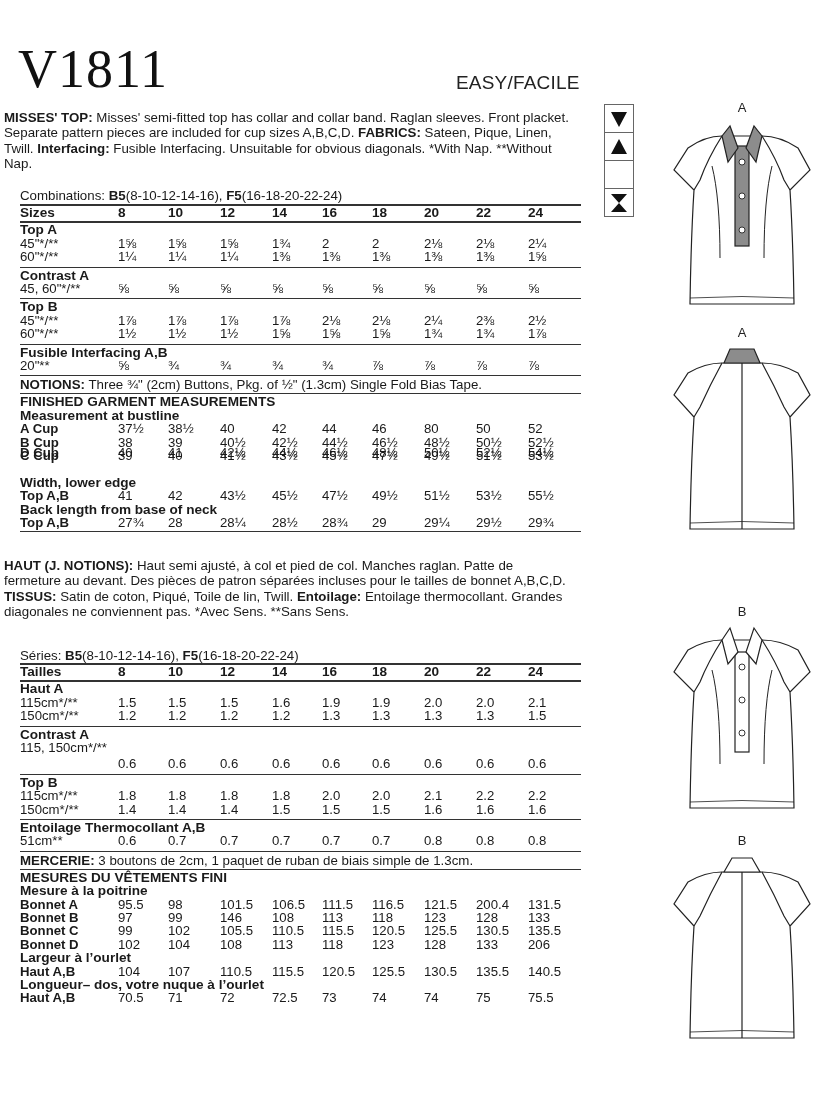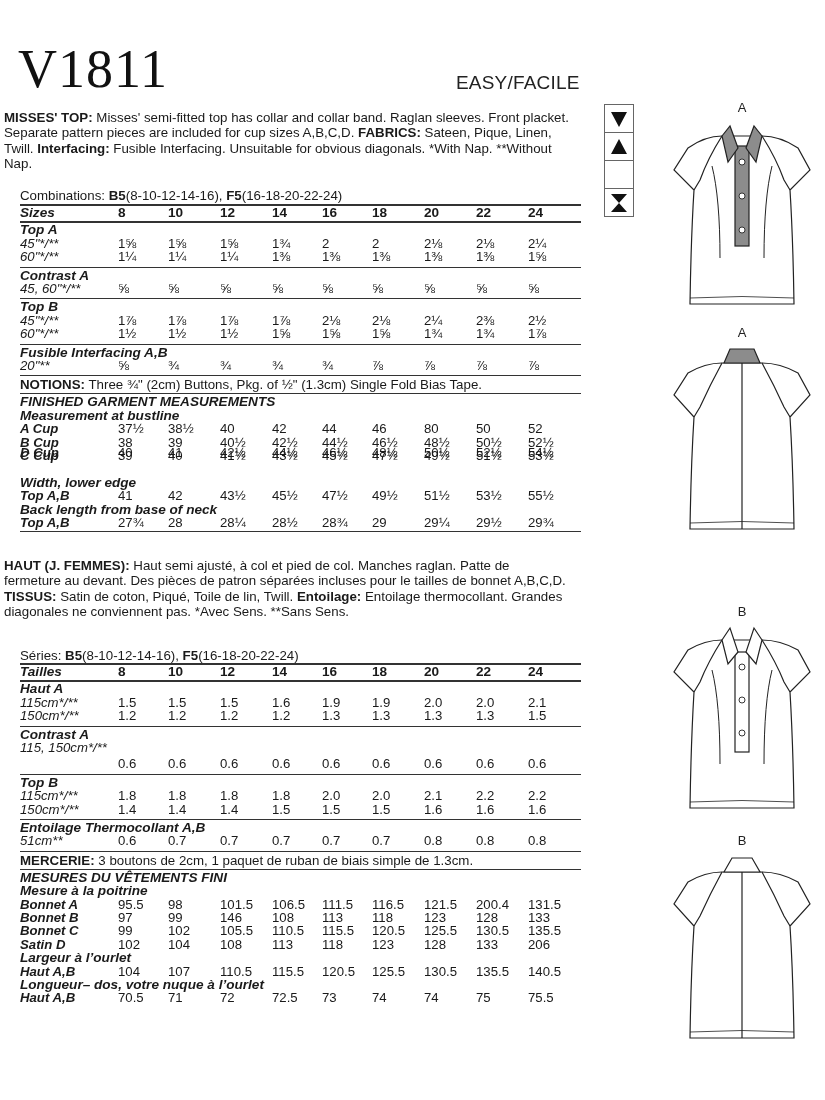--- a/index.html
+++ b/index.html
@@ -6,21 +6,21 @@
   body { width:825px; height:1100px; position:relative; overflow:hidden; color:#1a1a1a;
          font-family:"Liberation Sans", sans-serif; }
   .title { position:absolute; left:18px; top:42px; font-family:"Liberation Serif", serif;
            font-size:54px; line-height:54px; letter-spacing:1px; color:#111; }
   .difficulty { position:absolute; left:456px; top:72px; font-size:19px; color:#222; letter-spacing:0.2px; }
   .desc { position:absolute; left:4px; top:110px; width:565px; font-size:13.3px; line-height:15.3px; }
   .desc b { font-weight:bold; }
   .combo { position:absolute; left:20px; width:560px; font-size:13.3px; line-height:15px; }
   .tbl { position:absolute; left:20px; width:561px; }
   .row { position:relative; height:13.4px; font-size:13.2px; line-height:13.4px; white-space:nowrap; }
-  .row .lbl { position:absolute; left:0;font-style:italic; }
+  .row .lbl { position:absolute; left:0; }
   .row .c { position:absolute; }
   .bold { font-weight:bold; }
   .hdr { font-weight:bold; font-size:13.6px; }
   .rule { position:absolute; left:20px; width:561px; height:0; border-top:1.6px solid #333; }
   .rule.thick { border-top:2px solid #333; }
   .notes { position:absolute; left:20px; width:565px; font-size:13.3px; line-height:15px; white-space:nowrap; }
   .c0{left:98px}.c1{left:148px}.c2{left:200px}.c3{left:252px}.c4{left:302px}.c5{left:352px}.c6{left:404px}.c7{left:456px}.c8{left:508px}
   .symbox { position:absolute; left:604px; top:104px; width:28px; border:1px solid #666; }
   .symbox .cell { height:27px; border-bottom:1px solid #666; display:flex; align-items:center; justify-content:center; }
   .symbox .cell:last-child { border-bottom:none; }
@@ -269,21 +269,21 @@
         <span class="c c5">29</span>
         <span class="c c6">29¼</span>
         <span class="c c7">29½</span>
         <span class="c c8">29¾</span>
       </div>
     </div>
     <div class="rule " style="top:531.3999999999996px"></div>
   </div>
 
 <div class="desc" style="top:558px;">
-  <b>HAUT (J. FEMMES):</b><span> Haut semi ajusté, à col et pied de col. Manches raglan. Patte de fermeture au devant. Des pièces de patron séparées incluses pour le tailles de bonnet A,B,C,D. </span><b>TISSUS:</b><span> Satin de coton, Piqué, Toile de lin, Twill. </span><b>Entoilage:</b><span> Entoilage thermocollant. Grandes diagonales ne conviennent pas. *Avec Sens. **Sans Sens.</span>
+  <b>HAUT (J. NOTIONS):</b><span> Haut semi ajusté, à col et pied de col. Manches raglan. Patte de fermeture au devant. Des pièces de patron séparées incluses pour le tailles de bonnet A,B,C,D. </span><b>TISSUS:</b><span> Satin de coton, Piqué, Toile de lin, Twill. </span><b>Entoilage:</b><span> Entoilage thermocollant. Grandes diagonales ne conviennent pas. *Avec Sens. **Sans Sens.</span>
 </div>
 
 <div class="combo" style="top:648px;">
   <span>Séries: </span><b>B5</b><span>(8-10-12-14-16), </span><b>F5</b><span>(16-18-20-22-24)</span>
 </div>
 
 <div id="fr-table">
     <div class="rule thick" style="top:663px"></div>
     <div class="tbl" style="top:665px">
       <div class="row hdr">
@@ -462,21 +462,21 @@
         <span class="c c3">110.5</span>
         <span class="c c4">115.5</span>
         <span class="c c5">120.5</span>
         <span class="c c6">125.5</span>
         <span class="c c7">130.5</span>
         <span class="c c8">135.5</span>
       </div>
     </div>
     <div class="tbl" style="top:937.7999999999996px">
       <div class="row">
-        <span class="lbl bold">Satin D</span>
+        <span class="lbl bold">Bonnet D</span>
         <span class="c c0">102</span>
         <span class="c c1">104</span>
         <span class="c c2">108</span>
         <span class="c c3">113</span>
         <span class="c c4">118</span>
         <span class="c c5">123</span>
         <span class="c c6">128</span>
         <span class="c c7">133</span>
         <span class="c c8">206</span>
       </div>

